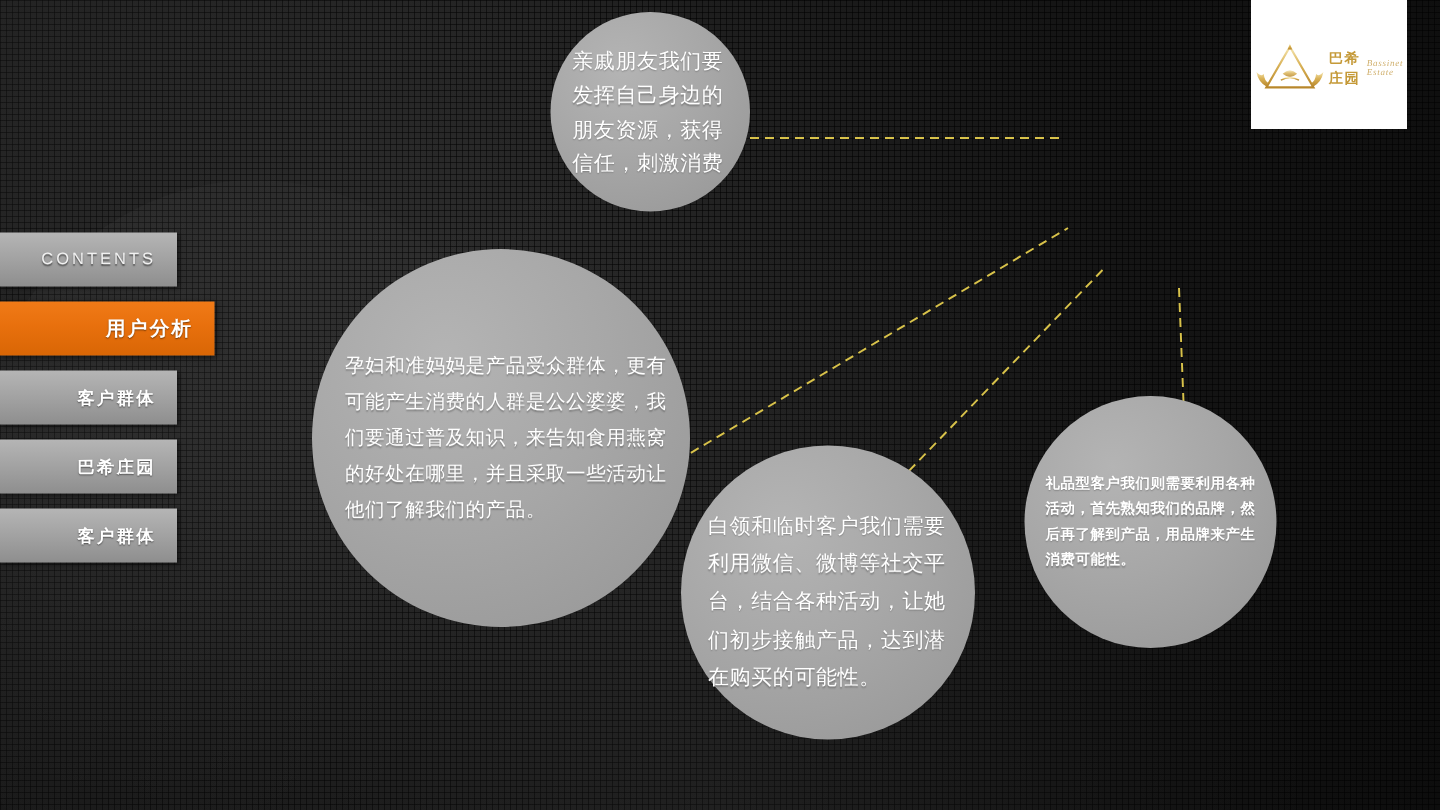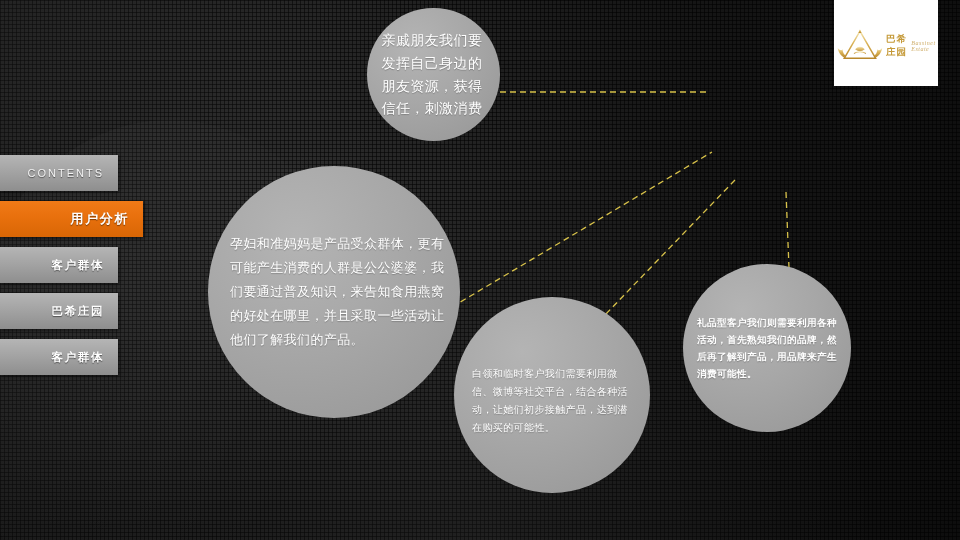--- a/index.html
+++ b/index.html
@@ -121,21 +121,21 @@
     left: 208px; top: 166px; width: 252px; height: 252px;
   }
   #bubble-pregnant .txt {
     width: 216px; font-size: 13px; line-height: 1.85; margin-left: 8px;
   }
 
   #bubble-whitecollar {
     left: 454px; top: 297px; width: 196px; height: 196px;
   }
   #bubble-whitecollar .txt {
-    width: 160px; font-size: 10px; line-height: 1.8; margin-top: 12px;
+    width: 160px; font-size: 14px; line-height: 1.8; margin-top: 12px;
   }
 
   #bubble-gift {
     left: 683px; top: 264px; width: 168px; height: 168px; font-weight: bold;
   }
   #bubble-gift .txt {
     width: 140px; font-size: 9.6px; line-height: 1.78;
   }
 
   #bubble-core {

